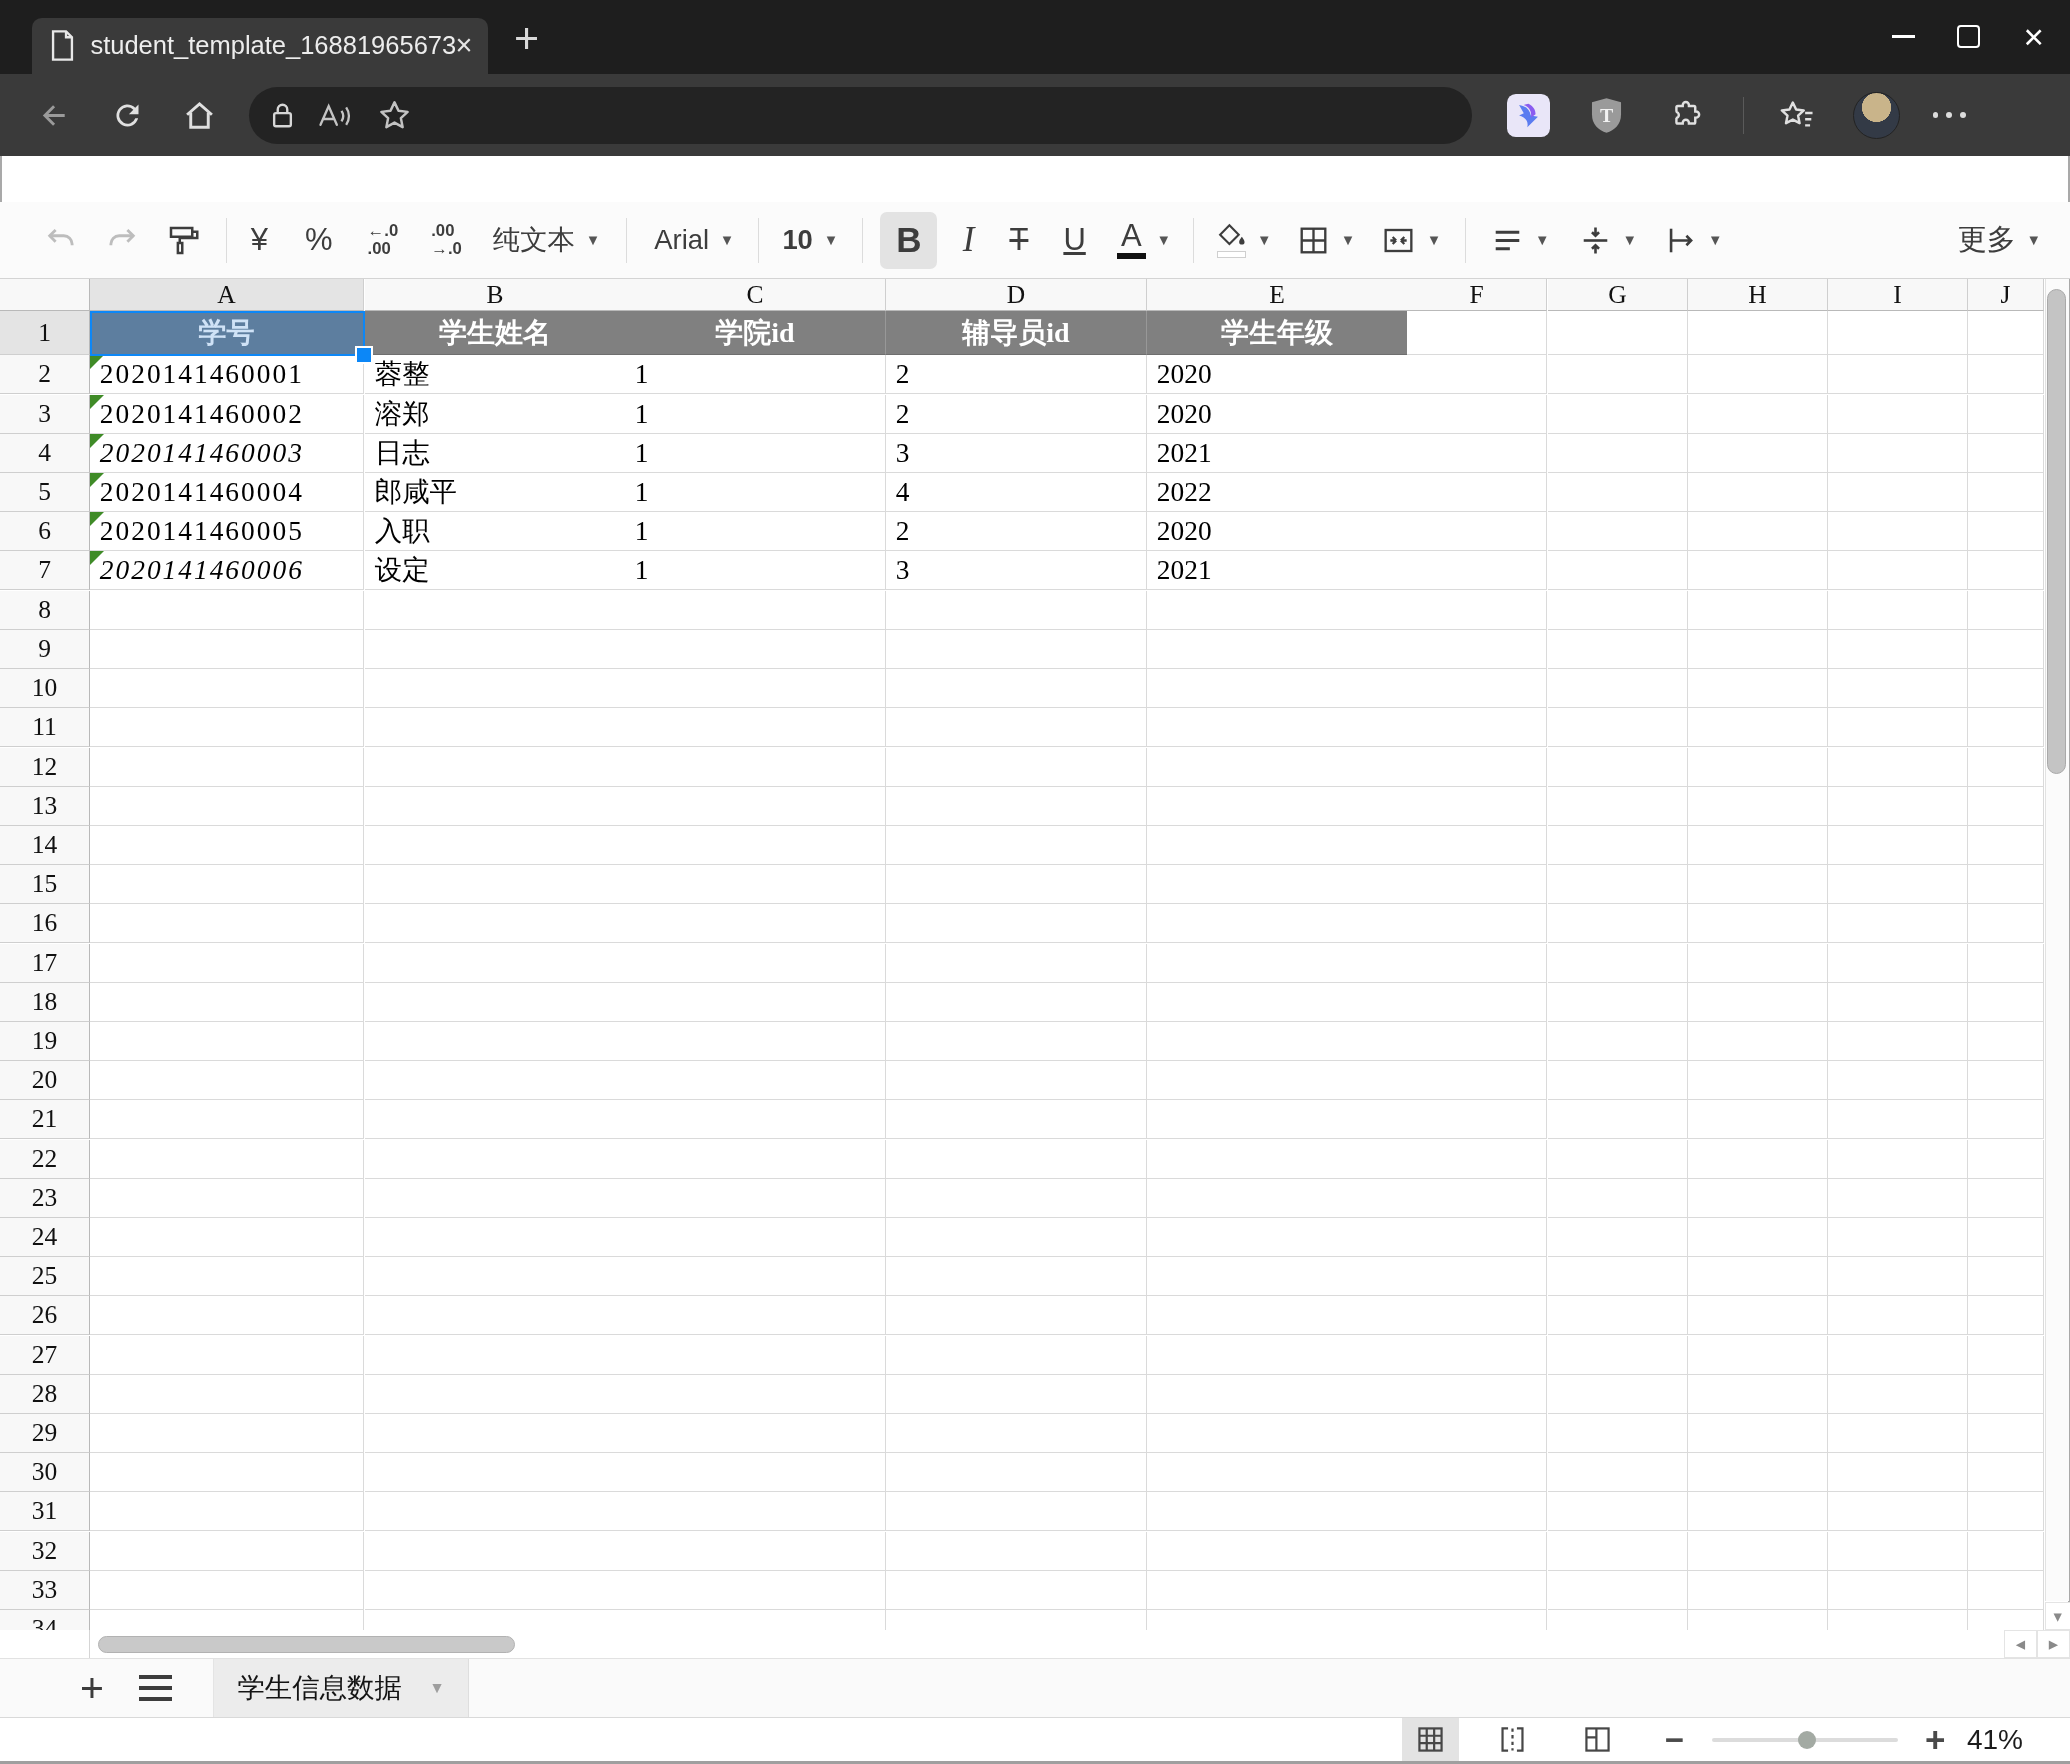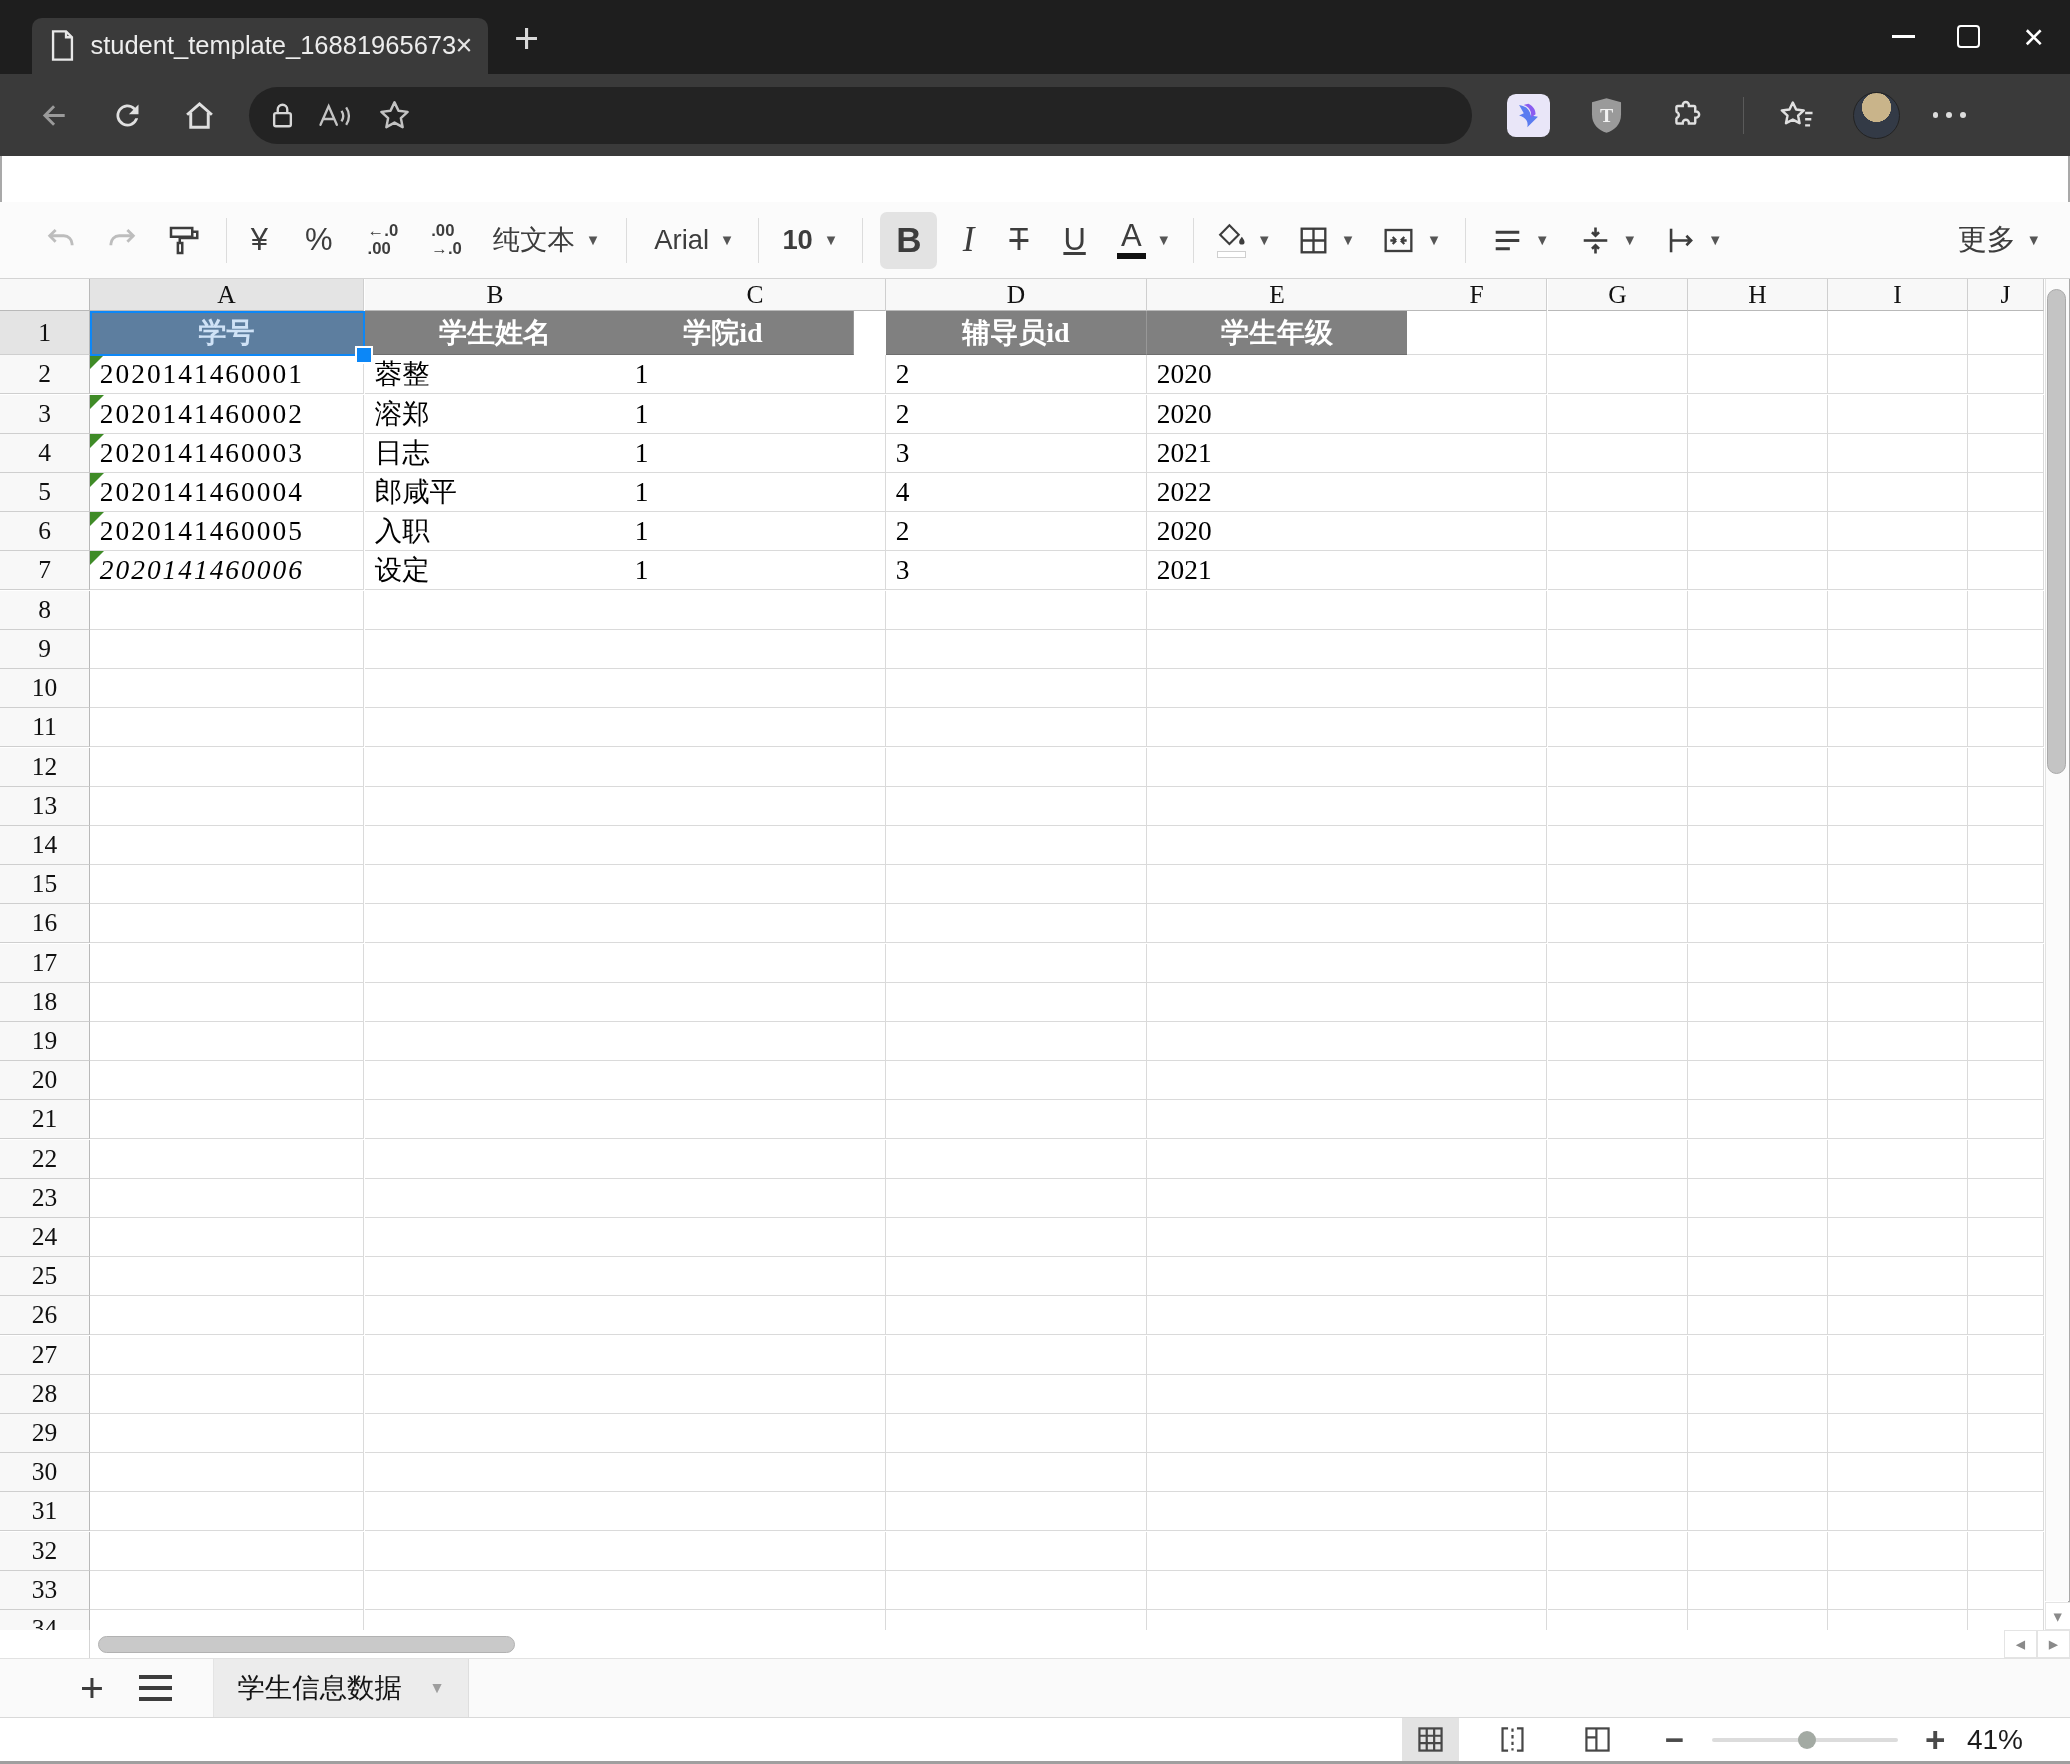--- a/index.html
+++ b/index.html
@@ -327,21 +327,21 @@
       <div class="chdr" style="left: 886px; width: 261px;">D</div>
       <div class="chdr" style="left: 1147px; width: 261px;">E</div>
       <div class="chdr" style="left: 1407px; width: 140px;">F</div>
       <div class="chdr" style="left: 1548px; width: 140px;">G</div>
       <div class="chdr" style="left: 1688px; width: 140px;">H</div>
       <div class="chdr" style="left: 1828px; width: 140px;">I</div>
       <div class="chdr" style="left: 1968px; width: 76px;">J</div>
       <div class="rhdr hl" style="top: 32px; height: 44px;">1</div>
       <div class="cell hdr sel" style="left: 90px; width: 274px; top: 32px; height: 44px;">学号</div>
       <div class="cell hdr" style="left: 365px; width: 261px; top: 32px; height: 44px;">学生姓名</div>
-      <div class="cell hdr" style="left: 593px; width: 261px; top: 32px; height: 44px;">学院id</div>
+      <div class="cell hdr" style="left: 625px; width: 261px; top: 32px; height: 44px;">学院id</div>
       <div class="cell hdr" style="left: 886px; width: 261px; top: 32px; height: 44px;">辅导员id</div>
       <div class="cell hdr" style="left: 1147px; width: 261px; top: 32px; height: 44px;">学生年级</div>
       <div class="cell" style="left: 1407px; width: 140px; top: 32px; height: 44px;"></div>
       <div class="cell" style="left: 1548px; width: 140px; top: 32px; height: 44px;"></div>
       <div class="cell" style="left: 1688px; width: 140px; top: 32px; height: 44px;"></div>
       <div class="cell" style="left: 1828px; width: 140px; top: 32px; height: 44px;"></div>
       <div class="cell" style="left: 1968px; width: 76px; top: 32px; height: 44px;"></div>
       <div class="rhdr" style="top: 76px; height: 39px;">2</div>
       <div class="cell num" style="left: 90px; width: 274px; top: 76px; height: 39px;">2020141460001<span class="flag"></span></div>
       <div class="cell" style="left: 365px; width: 261px; top: 76px; height: 39px;">蓉整</div>
@@ -358,21 +358,21 @@
       <div class="cell" style="left: 365px; width: 261px; top: 116px; height: 39px;">溶郑</div>
       <div class="cell" style="left: 625px; width: 261px; top: 116px; height: 39px;">1</div>
       <div class="cell" style="left: 886px; width: 261px; top: 116px; height: 39px;">2</div>
       <div class="cell" style="left: 1147px; width: 261px; top: 116px; height: 39px;">2020</div>
       <div class="cell" style="left: 1407px; width: 140px; top: 116px; height: 39px;"></div>
       <div class="cell" style="left: 1548px; width: 140px; top: 116px; height: 39px;"></div>
       <div class="cell" style="left: 1688px; width: 140px; top: 116px; height: 39px;"></div>
       <div class="cell" style="left: 1828px; width: 140px; top: 116px; height: 39px;"></div>
       <div class="cell" style="left: 1968px; width: 76px; top: 116px; height: 39px;"></div>
       <div class="rhdr" style="top: 155px; height: 39px;">4</div>
-      <div class="cell num" style="left: 90px; width: 274px; top: 155px; height: 39px;">2020141460003<span class="flag"></span></div>
+      <div class="cell num" style="left: 90px; width: 274px; top: 155px; height: 39px; font-style: italic;">2020141460003<span class="flag"></span></div>
       <div class="cell" style="left: 365px; width: 261px; top: 155px; height: 39px;">日志</div>
       <div class="cell" style="left: 625px; width: 261px; top: 155px; height: 39px;">1</div>
       <div class="cell" style="left: 886px; width: 261px; top: 155px; height: 39px;">3</div>
       <div class="cell" style="left: 1147px; width: 261px; top: 155px; height: 39px;">2021</div>
       <div class="cell" style="left: 1407px; width: 140px; top: 155px; height: 39px;"></div>
       <div class="cell" style="left: 1548px; width: 140px; top: 155px; height: 39px;"></div>
       <div class="cell" style="left: 1688px; width: 140px; top: 155px; height: 39px;"></div>
       <div class="cell" style="left: 1828px; width: 140px; top: 155px; height: 39px;"></div>
       <div class="cell" style="left: 1968px; width: 76px; top: 155px; height: 39px;"></div>
       <div class="rhdr" style="top: 194px; height: 39px;">5</div>

